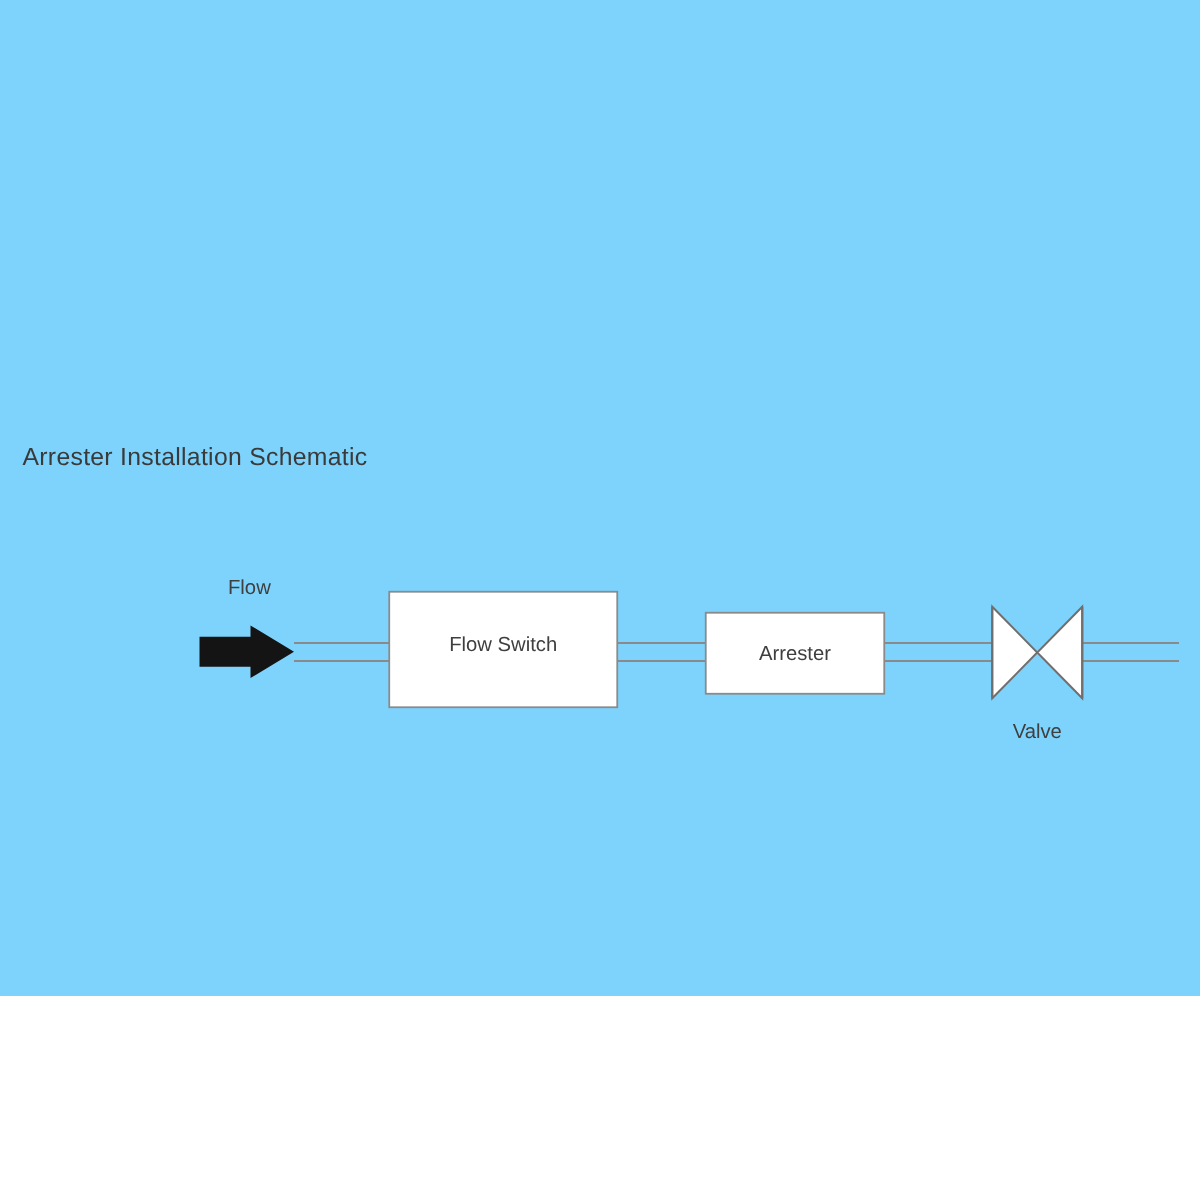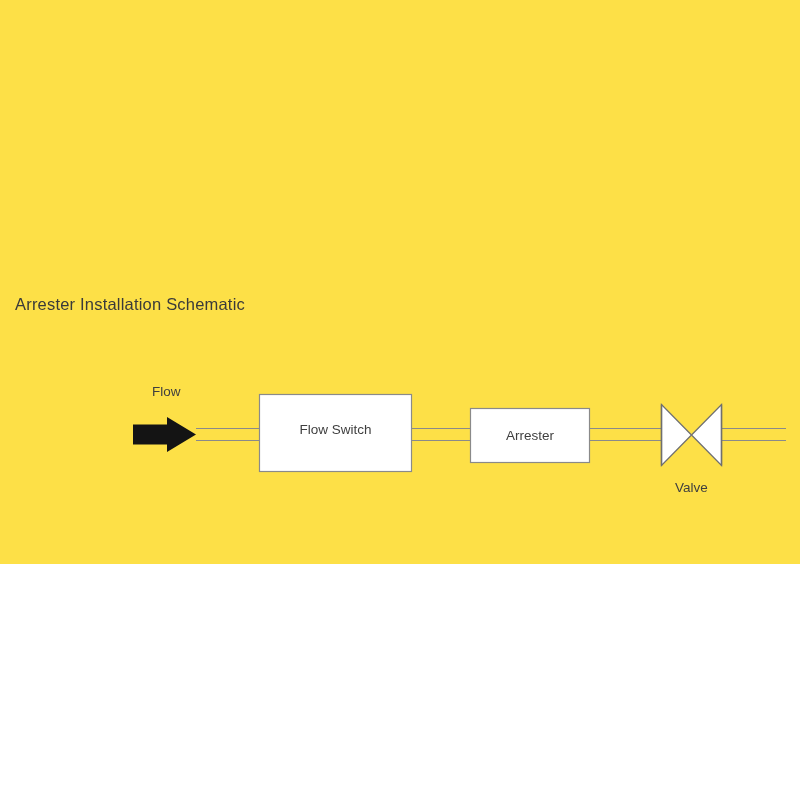--- a/index.html
+++ b/index.html
@@ -13,22 +13,22 @@
     height: 800px;
     position: relative;
     overflow: hidden;
     font-family: "Liberation Sans", "DejaVu Sans", sans-serif;
     -webkit-font-smoothing: antialiased;
   }
   #canvas-root {
     position: absolute;
     inset: 0;
     width: 800px;
-    height: 564px;
-    background: #fde047;
+    height: 664px;
+    background: #7dd3fc;
   }
   #schematic-svg {
     position: absolute;
     left: 0;
     top: 0;
     width: 800px;
     height: 800px;
     display: block;
   }
   .diagram-title {

